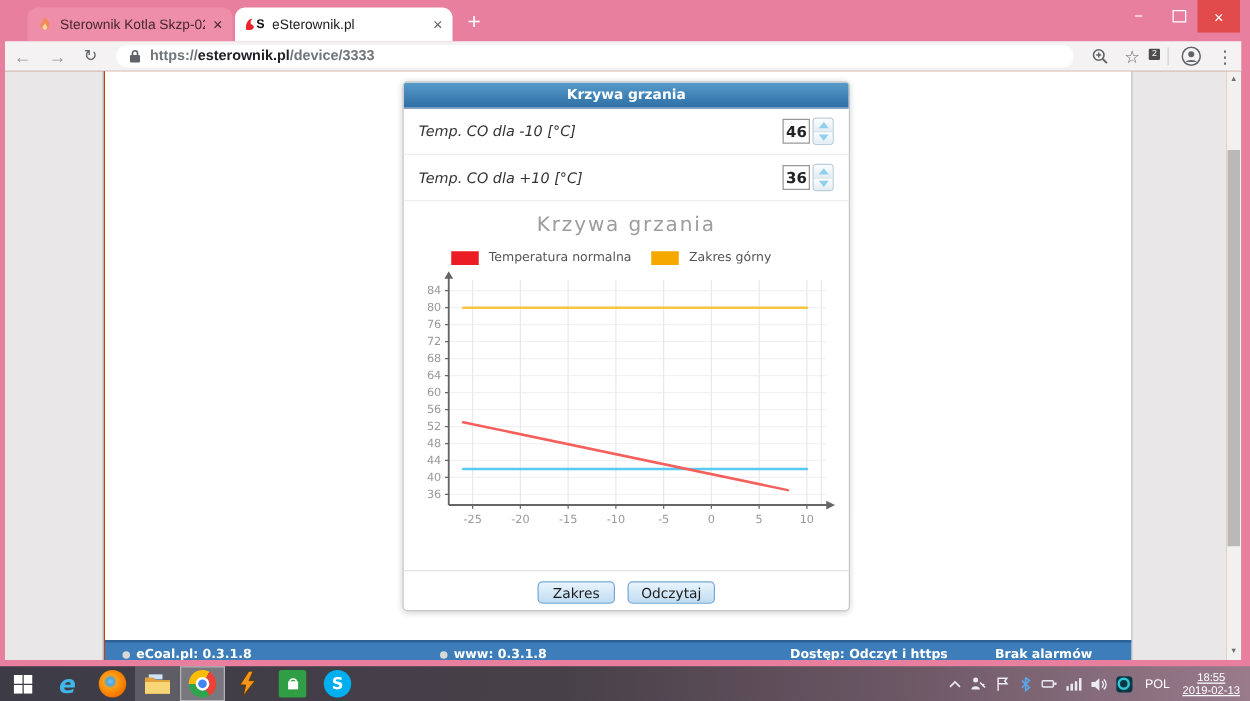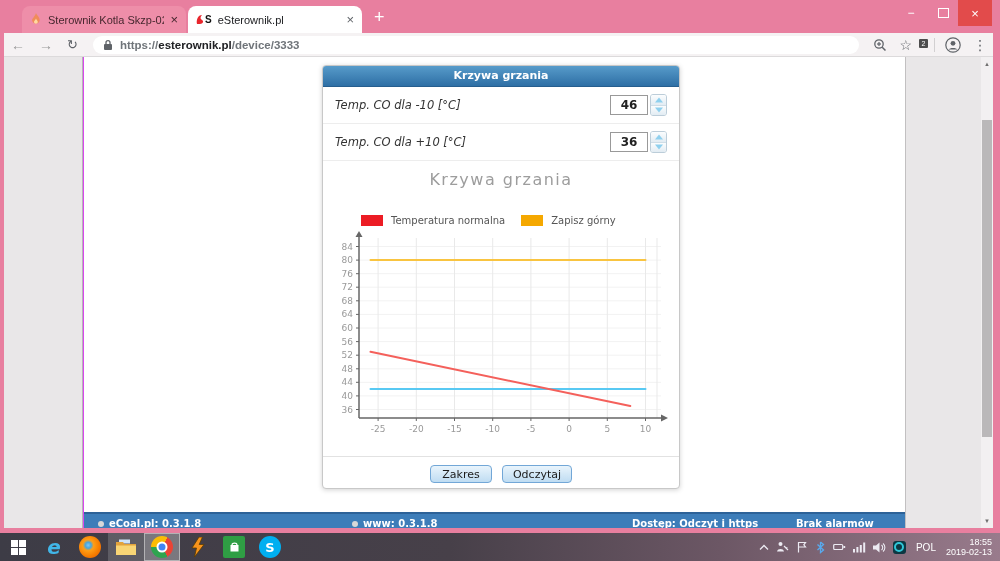--- a/index.html
+++ b/index.html
@@ -40,21 +40,21 @@
   .tb-right{display:flex;align-items:center;}
   .tb-ic{margin:0 6px;color:#5f6368;font-size:14px;line-height:14px;display:flex;align-items:center;}
   .ext-shield{position:relative;width:15px;height:16px;background:#a93226;
               clip-path:polygon(50% 0,100% 12%,100% 55%,50% 100%,0 55%,0 12%);}
   .ext-wrap{position:relative;margin:0 6px;}
   .ext-badge{position:absolute;right:-4px;bottom:-3px;width:9px;height:9px;background:#4d4d4d;
              color:#fff;font-size:7px;line-height:9px;text-align:center;border-radius:1px;}
   .tb-sep{width:1px;height:14px;background:#d2d0d1;margin:0 4px;}
 
   
-  .viewport{position:absolute;left:4px;right:7px;top:57px;bottom:33px;background:#d946ef;}
+  .viewport{position:absolute;left:4px;right:7px;top:57px;bottom:33px;background:#c2410c;}
   .margin-l{position:absolute;left:0;top:0;bottom:0;width:79px;background:#e9e7e8;
             border-right:1px solid #b7b5b6;box-sizing:border-box;}
   .margin-r{position:absolute;right:12px;top:0;bottom:0;width:76px;background:#e9e7e8;
             border-left:1px solid #c2c0c1;box-sizing:border-box;}
   .scrollbar{position:absolute;right:0;top:0;bottom:0;width:12px;background:#f2f0f1;}
   .sb-arrow{position:absolute;left:0;width:12px;text-align:center;font-size:6px;color:#6f6f6f;}
   .sb-up{top:4px;}
   .sb-down{bottom:4px;}
   .sb-thumb{position:absolute;left:1px;width:10px;top:63px;height:317px;background:#bab8b9;}
   .content{position:absolute;left:80px;right:88px;top:0;bottom:0;background:#fff;}
@@ -63,34 +63,34 @@
   .panel{position:absolute;left:238px;top:8px;width:358px;height:424px;background:#fff;
          border:1px solid #c8c8c8;border-radius:4px;box-shadow:0 1px 5px rgba(0,0,0,.18);
          box-sizing:border-box;}
   .panel-header{height:20px;background:linear-gradient(#579bca,#2e6fa5);border-bottom:1px solid #265e8e;
                 border-radius:3px 3px 0 0;color:#fff;font-weight:bold;font-size:11px;text-align:center;
                 line-height:20px;font-family:"DejaVu Sans",sans-serif;}
   .field-row{height:36px;display:flex;align-items:center;padding:0 12px;border-bottom:1px solid #ededed;
              font-size:11.5px;color:#333;font-family:"DejaVu Sans",sans-serif;}
   .field-label{flex:1;font-style:italic;}
   .spinner{display:flex;align-items:center;}
-  .spin-input{width:38px;height:20px;border:1px solid #999;text-align:center;
+  .spin-input{width:22px;height:20px;border:1px solid #999;text-align:center;
               font:bold 12px "DejaVu Sans",sans-serif;color:#222;box-sizing:border-box;background:#fff;}
   .spin-btns{width:17px;height:22px;margin-left:2px;display:flex;flex-direction:column;
              border:1px solid #bccdd9;border-radius:3px;overflow:hidden;box-sizing:border-box;}
   .spin-up,.spin-down{flex:1;background:linear-gradient(#fbfdfe,#e2ecf3);position:relative;}
   .spin-up{border-bottom:1px solid #cfdde6;}
   .spin-up::after,.spin-down::after{content:"";position:absolute;left:50%;top:50%;
              transform:translate(-50%,-50%);border-left:4px solid transparent;border-right:4px solid transparent;}
   .spin-up::after{border-bottom:5px solid #8fd0ee;}
   .spin-down::after{border-top:5px solid #8fd0ee;}
 
   .chart-title{margin-top:9px;text-align:center;font:16px "DejaVu Sans",sans-serif;color:#9d9d9d;
                letter-spacing:1.5px;}
-  .legend{margin:23px 0 0 38px;font:10px "DejaVu Sans",sans-serif;color:#555;}
+  .legend{margin:9px 0 0 38px;font:10px "DejaVu Sans",sans-serif;color:#555;}
   .legend-row{display:flex;align-items:center;height:16px;}
   .swatch{display:inline-block;width:22px;height:11px;margin-right:8px;}
   .swatch-2nd{margin-left:16px;}
   .plot-svg{display:block;margin:2px 0 0 6px;}
   .tick{font:9px "DejaVu Sans",sans-serif;fill:#999;}
 
   .buttons-row{position:absolute;left:0;right:0;bottom:5px;border-top:1px solid #e2e2e2;padding-top:8px;
                display:flex;justify-content:center;gap:10px;}
   .btn{min-width:62px;height:18px;background:linear-gradient(#e9f4fc,#bfdcf2);border:1px solid #72a7d7;
        border-radius:4px;font:11px "DejaVu Sans",sans-serif;color:#1b1b1b;padding:0 10px;}
@@ -122,21 +122,21 @@
   .store-sq{width:22px;height:22px;background:#2f9e44;border-radius:2px;display:flex;
             align-items:center;justify-content:center;}
   .skype-ball{width:22px;height:22px;border-radius:50%;background:#00aff0;color:#fff;
               font:bold 13px "DejaVu Sans",sans-serif;display:flex;align-items:center;justify-content:center;}
   .tray{position:absolute;right:6px;top:0;height:28px;display:flex;align-items:center;gap:7px;}
   .tray-ic{display:flex;align-items:center;}
   .teal-app{width:13px;height:13px;border-radius:3px;background:#0c3742;display:flex;
             align-items:center;justify-content:center;}
   .teal-ring{width:6px;height:6px;border:2px solid #2fc6d8;border-radius:50%;}
   .tray-lang{color:#fff;font-size:10px;margin:0 3px;}
-  .tray-clock{color:#fff;font-size:9px;line-height:10px;text-align:right;margin-right:2px;}
+  .tray-clock{color:#fff;font-size:9px;line-height:10px;text-align:center;margin-right:2px;text-decoration:underline;}
 </style>
 </head>
 <body>
 
 <div class="screen">
 
   <div class="tab tab-inactive">
     <svg width="12" height="13" viewBox="0 0 12 14">
       <path d="M6 0 C7 3 10 4 10 8 A4.2 4.2 0 0 1 1.8 8 C1.8 5.5 4.5 4.5 6 0 Z" fill="#f08c5a"></path>
       <path d="M6 6 C6.8 8 8 8.2 8 10 A2.2 2.2 0 0 1 3.8 10 C3.8 8.5 5.2 8 6 6 Z" fill="#ffd9a0"></path>
@@ -240,21 +240,21 @@
           </span>
         </div>
 
         <div class="chart-title">Krzywa grzania</div>
 
         <div class="legend">
           <div class="legend-row">
             <span class="swatch" style="background: rgb(236, 28, 36);"></span>
             <span>Temperatura normalna</span>
             <span class="swatch swatch-2nd" style="background: rgb(245, 168, 0);"></span>
-            <span>Zapisz górny</span>
+            <span>Zakres górny</span>
           </div>
         </div>
 
         <svg class="plot-svg" id="curve-svg" width="340" height="212" viewBox="0 0 340 212">
             <line x1="30" x2="332" y1="179.5" y2="179.5" stroke="#f2f2f2"></line>
             <line x1="30" x2="332" y1="165.9" y2="165.9" stroke="#f2f2f2"></line>
             <line x1="30" x2="332" y1="152.3" y2="152.3" stroke="#f2f2f2"></line>
             <line x1="30" x2="332" y1="138.8" y2="138.8" stroke="#f2f2f2"></line>
             <line x1="30" x2="332" y1="125.2" y2="125.2" stroke="#f2f2f2"></line>
             <line x1="30" x2="332" y1="111.6" y2="111.6" stroke="#f2f2f2"></line>

